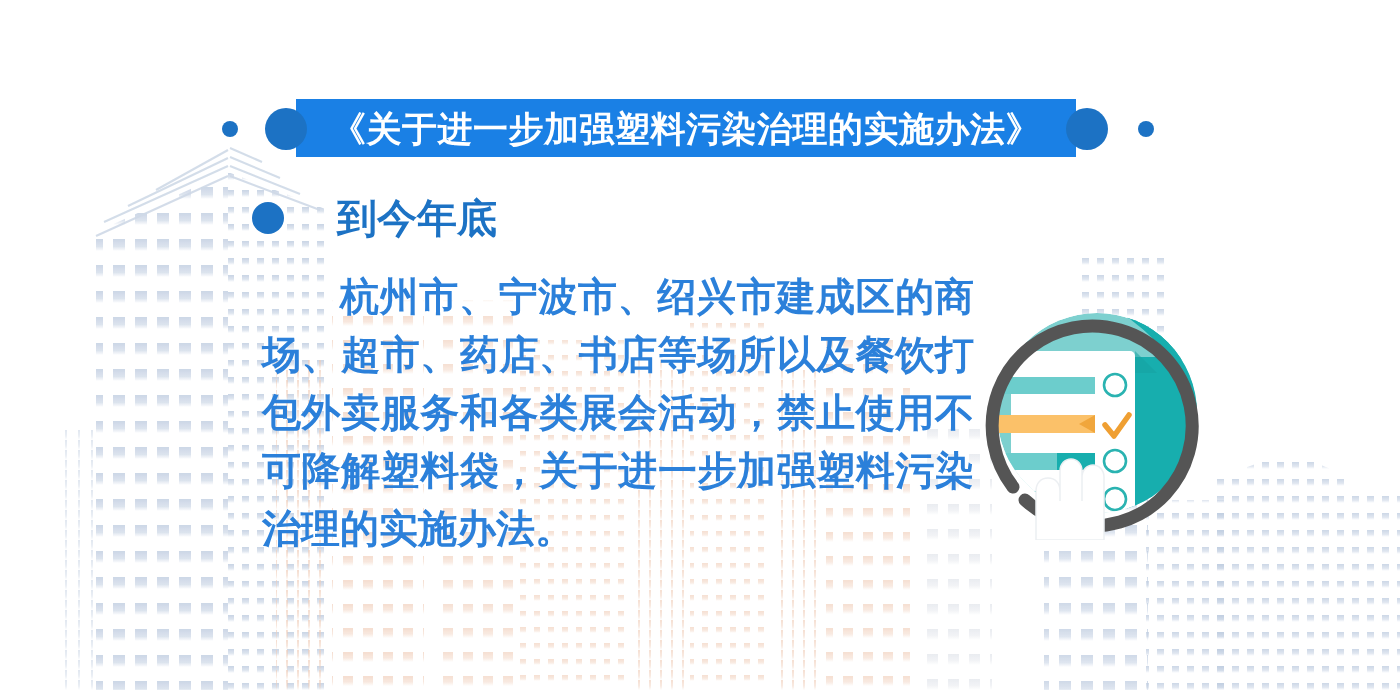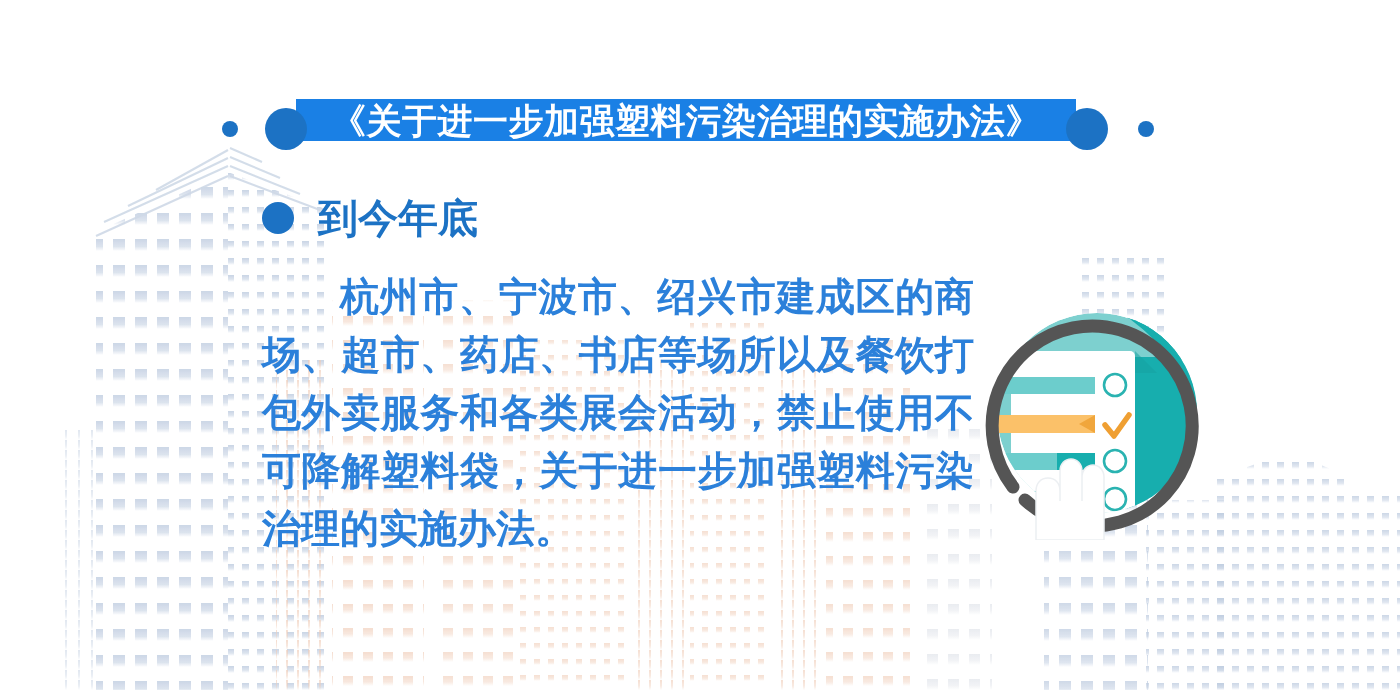--- a/index.html
+++ b/index.html
@@ -43,43 +43,44 @@
     z-index: 7;
   }
   #dot-left-small { left: 222px; }
   #dot-left-big  { left: 265px; }
   #dot-right-big { left: 1066px; }
   #dot-right-small { left: 1138px; }
 
   #title-banner {
     position: absolute;
     left: 296px; top: 3px;
-    width: 780px; height: 42px;
+    width: 780px; height: 58px;
     background: #1a80e5;
     z-index: 6;
     display: flex;
     align-items: center;
     justify-content: center;
   }
   #title-text {
     color: #ffffff;
     font-size: 35px;
     font-weight: 700;
     letter-spacing: 0.5px;
     white-space: nowrap;
     line-height: 1;
   }
 
   
   #subtitle-row {
     position: absolute;
-    left: 262px; top: 198px;
+    left: 252px; top: 198px;
     display: flex;
     align-items: center;
     z-index: 5;
+    gap: 29px;
   }
   #subtitle-bullet {
     width: 32px; height: 32px;
     border-radius: 50%;
     background: #1c72c4;
     flex: none;
   }
   #subtitle-text {
     margin-left: 24px;
     color: #1c72c4;

